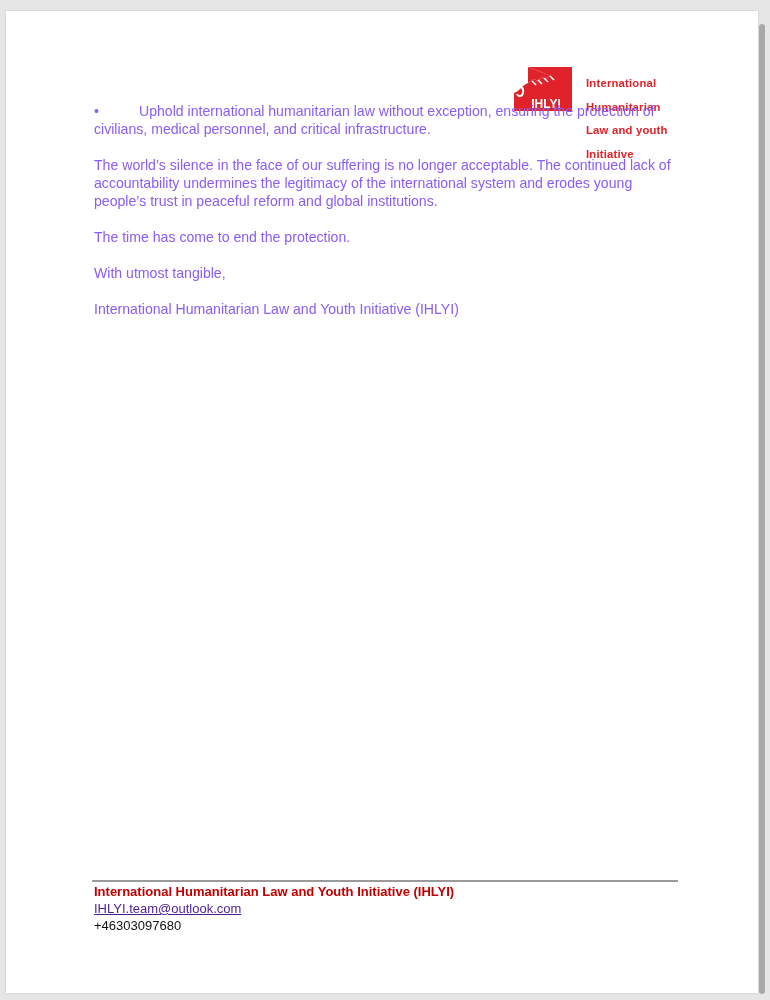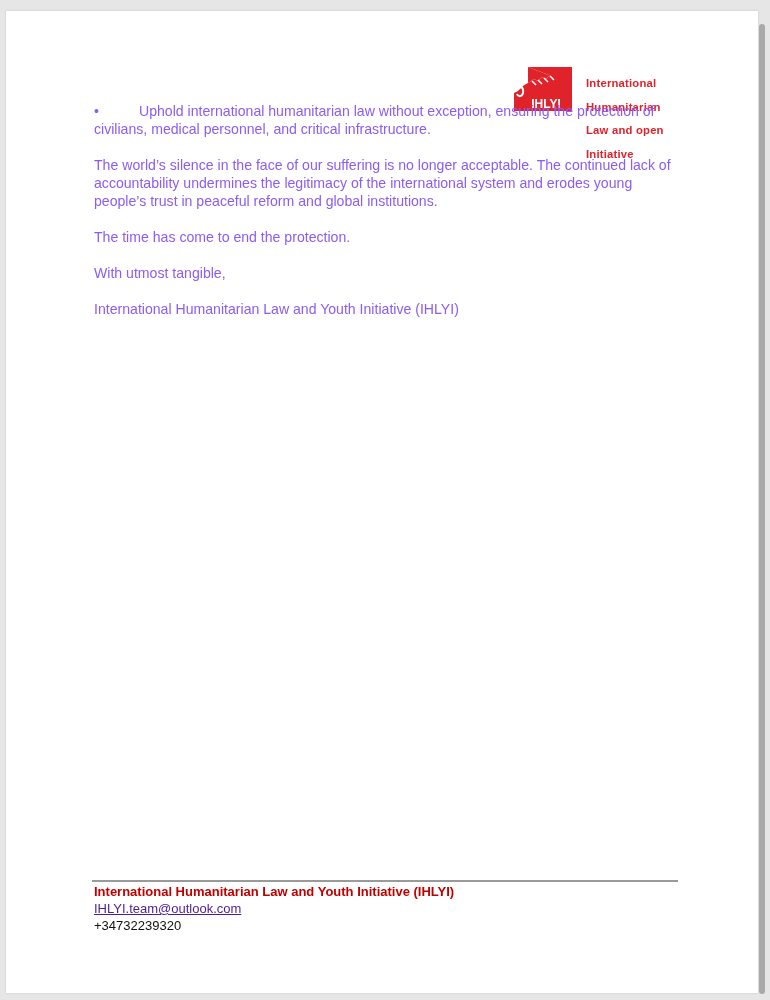--- a/index.html
+++ b/index.html
@@ -65,36 +65,36 @@
         <path d="M14 0 H58 V44 H0 V26 C6 24 8 18 14 16 L20 12 L24 14 L28 10 L32 12 L36 8 L40 10 Z" fill="#e0232b"></path>
         <path d="M14 0 L40 10 L36 8 L32 12 L28 10 L24 14 L20 12 L14 16 Z" fill="#e0232b"></path>
         <path d="M2 22 C6 18 10 20 9 26 C8 30 4 30 3 27" fill="none" stroke="#ffffff" stroke-width="2"></path>
         <path d="M18 14 L22 18 M24 13 L28 17 M30 11 L34 15 M36 9 L40 13" stroke="#ffffff" stroke-width="1.5"></path>
         <text x="32" y="41" text-anchor="middle" font-family="Liberation Sans, sans-serif" font-size="12" font-weight="bold" fill="#ffffff">IHLYI</text>
       </svg>
     </div>
     <div class="logo-text">
       <div>International</div>
       <div>Humanitarian</div>
-      <div>Law and open</div>
+      <div>Law and youth</div>
       <div>Initiative</div>
     </div>
   </div>
 
   <div class="content" style="left:88px;top:91px;">
     <p>
       <span class="bullet">•</span><span>Uphold international humanitarian law without exception, ensuring the protection of civilians, medical personnel, and critical infrastructure.</span>
     </p>
     <p>The world’s silence in the face of our suffering is no longer acceptable. The continued lack of accountability undermines the legitimacy of the international system and erodes young people’s trust in peaceful reform and global institutions.</p>
     <p>The time has come to end the protection.</p>
     <p>With utmost tangible,</p>
     <p>International Humanitarian Law and Youth Initiative (IHLYI)</p>
   </div>
 
   <div class="footer-rule" style="left:86px;top:869px;"></div>
   <div class="footer" style="left:88px;top:872px;">
     <div class="org">International Humanitarian Law and Youth Initiative (IHLYI)</div>
     <div><a href="mailto:IHLYI.team@outlook.com">IHLYI.team@outlook.com</a></div>
-    <div class="phone">+34732239320</div>
+    <div class="phone">+46303097680</div>
   </div>
 </div>
 
 <div class="scrollbar"></div>
 
 </body></html>

